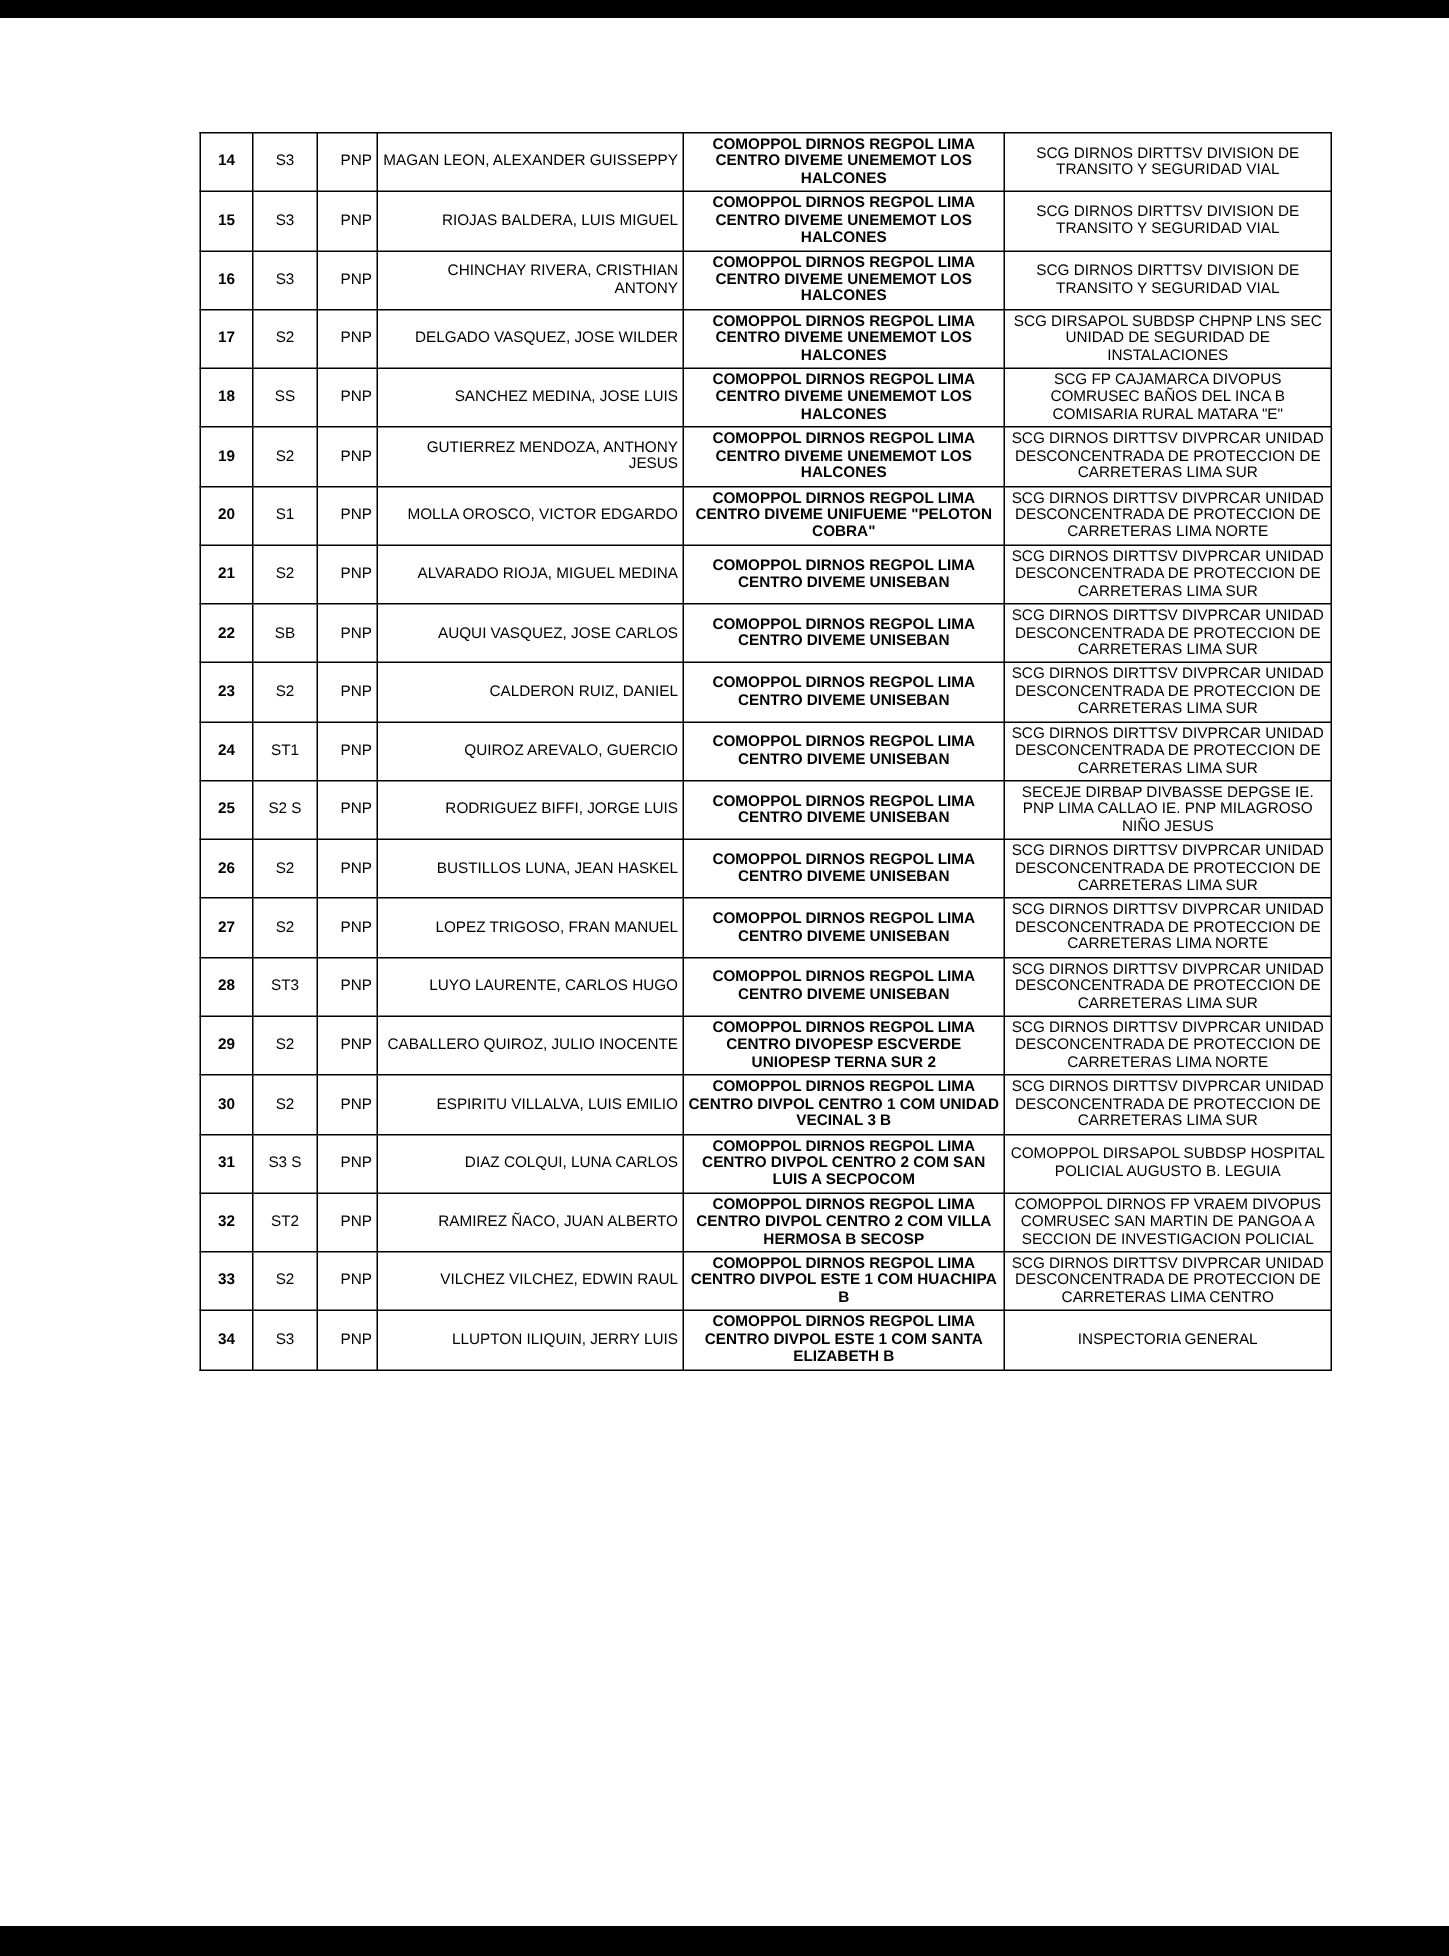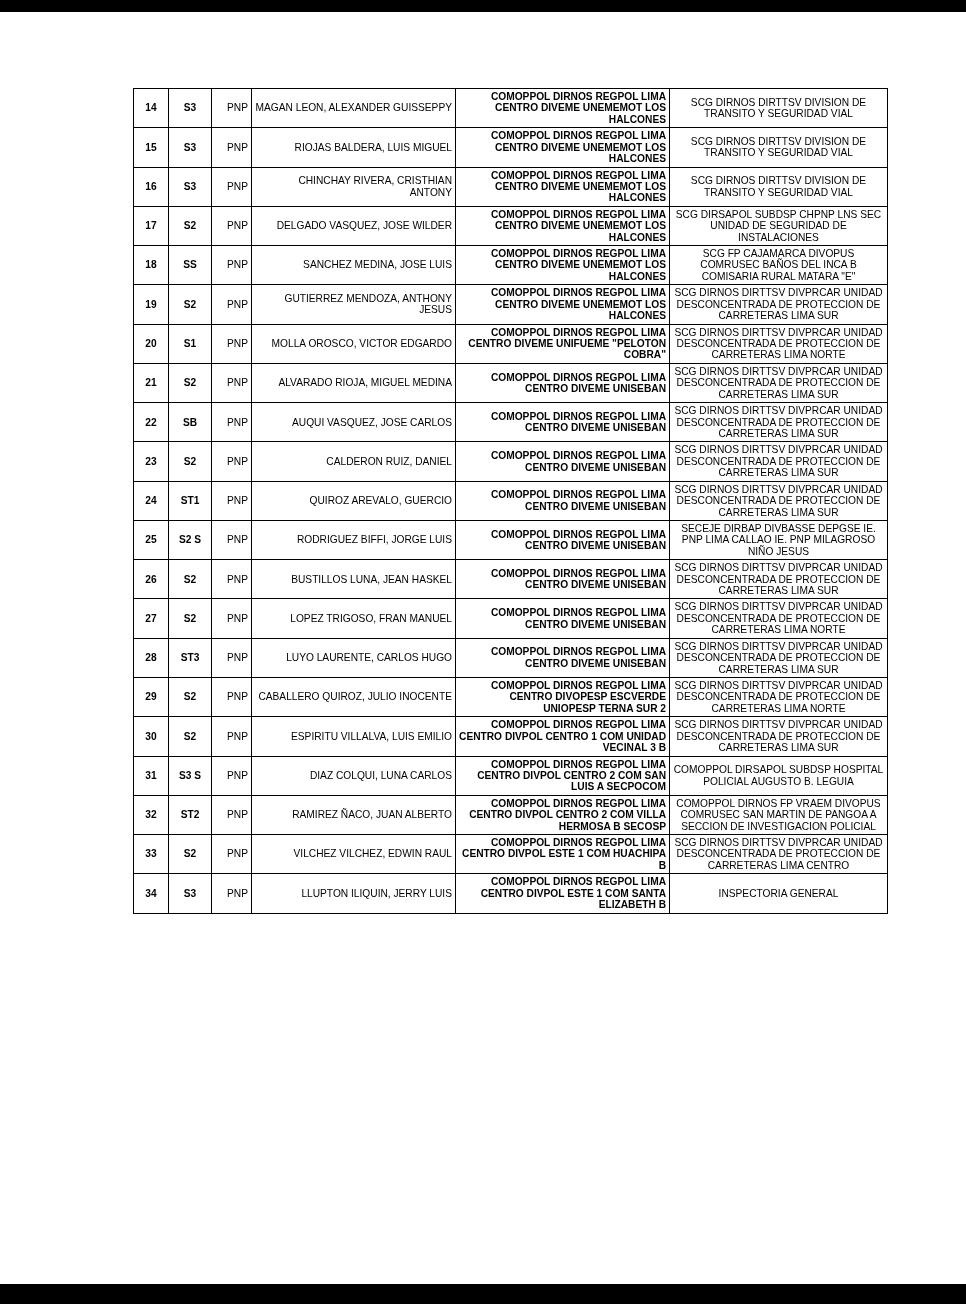--- a/index.html
+++ b/index.html
@@ -42,37 +42,37 @@
   }
   td.c-num {
     width: 28px;
     text-align: center;
     font-weight: bold;
     font-size: 10.5px;
   }
   td.c-grade {
     width: 36px;
     text-align: center;
-    font-weight: bold;
+    font-weight: normal;
     font-size: 10.5px;
   }
   td.c-inst {
     width: 33px;
     text-align: right;
     font-size: 10.5px;
   }
   td.c-name {
     width: 197px;
     text-align: right;
     padding-left: 6px;
     font-size: 10.5px;
   }
   td.c-origin {
     width: 207px;
-    text-align: right;
+    text-align: center;
     font-weight: bold;
     font-size: 10.2px;
   }
   td.c-dest {
     width: 211px;
     text-align: center;
     font-size: 10.2px;
   }
   .bottom-bar {
     position: absolute;

